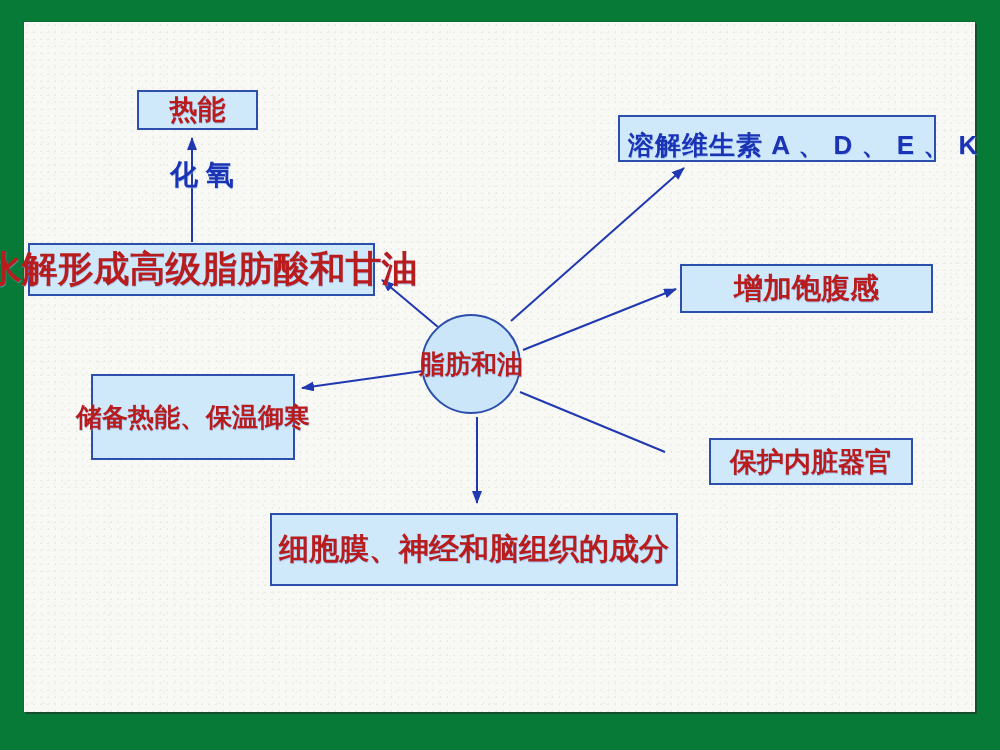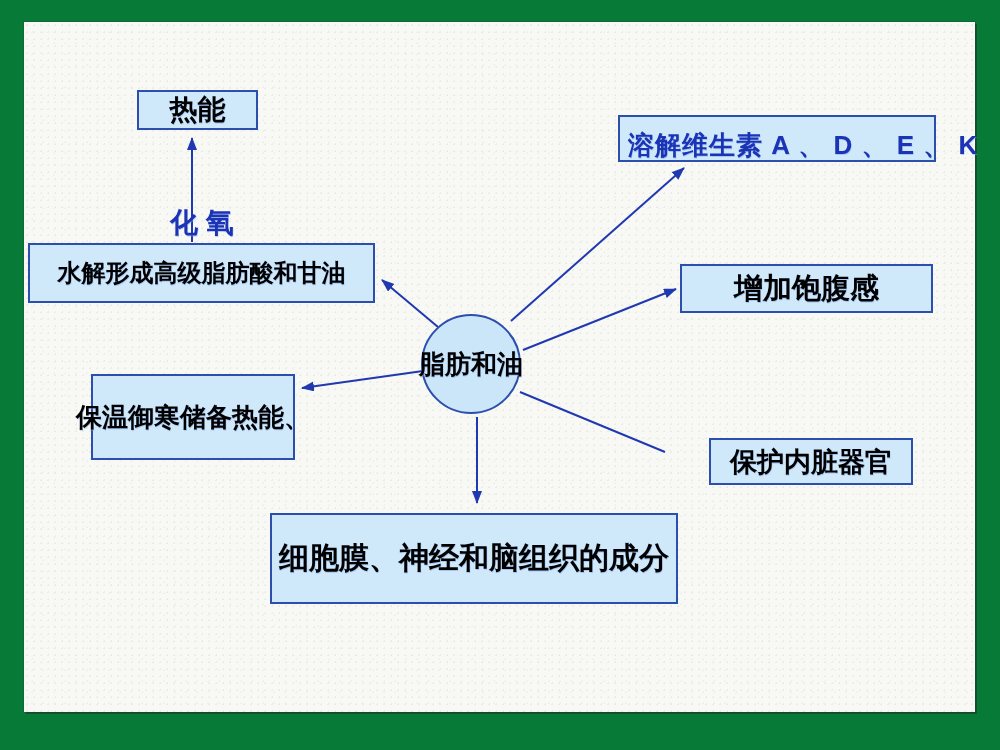--- a/index.html
+++ b/index.html
@@ -23,58 +23,57 @@
       radial-gradient(#efefeb 1px, transparent 1px);
     background-size:7px 7px, 11px 11px;
     background-position:0 0, 3px 5px;
     box-shadow:2px 2px 0 rgba(35,45,40,0.55);
     outline:1px solid rgba(30,60,45,0.25);
   }
   .node{
     position:absolute;
     background:#cfe9fb;
     border:2px solid #2c4fae;
-    color:#000000;
+    color:#b91c1c;
     font-weight:bold;
     display:flex;
     align-items:center;
     justify-content:center;
     text-align:center;
     box-sizing:border-box;
     white-space:nowrap;
     text-shadow:0.5px 0.5px 0 rgba(130,170,235,0.55);
   }
   .node.multiline{flex-direction:row;line-height:1.25;}
   
   .n-heat      {left:137px;top:90px; width:121px;height:40px;font-size:28px;}
-  .n-hydro     {left:28px; top:243px;width:347px;height:60px;font-size:24px;font-family:Liberation Mono, monospace;}
+  .n-hydro     {left:28px; top:243px;width:347px;height:53px;font-size:36px;font-family:Liberation Mono, monospace;}
   .n-vitamins-rect{left:618px;top:115px;width:318px;height:47px;}
   .n-vitamins-label{
     position:absolute;left:628px;top:115px;height:61px;
     display:flex;align-items:center;
     color:#1b33b5;font-weight:bold;font-size:26px;white-space:nowrap;
     text-shadow:0.5px 0.5px 0 rgba(130,170,235,0.55);
     letter-spacing:1px;
   }
   .n-satiety   {left:680px;top:264px;width:253px;height:49px;font-size:29px;}
   .n-organs    {left:665px;top:438px;width:204px;height:47px;font-size:27px;margin-left:44px;}
   .n-storage   {left:91px; top:374px;width:204px;height:86px;font-size:26px;}
-  .n-membrane  {left:270px;top:513px;width:408px;height:91px;font-size:30px;}
+  .n-membrane  {left:270px;top:513px;width:408px;height:73px;font-size:30px;}
   .n-circle{
     left:421px;top:314px;width:100px;height:100px;
     border-radius:50%;
     background:#cbe6f8;
     font-size:26px;line-height:1.3;
     border-width:2.5px;
   }
   .floating-label{
     position:absolute;
     color:#1b33b5;font-weight:bold;font-size:28px;white-space:nowrap;
     text-shadow:0.5px 0.5px 0 rgba(130,170,235,0.55);
-    margin-top:48px;
   }
   .l-oxidation{left:170px;top:156px;}
   svg.connectors{
     position:absolute;left:0;top:0;width:1000px;height:750px;
     pointer-events:none;
   }
   svg.connectors line{stroke:#2038b0;stroke-width:2;}
 </style>
 </head>
 <body>
@@ -104,22 +103,22 @@
   <div class="node n-hydro">水解形成高级脂肪酸和甘油</div>
 
   <div class="node n-vitamins-rect"></div>
   <div class="n-vitamins-label">溶解维生素 A 、 D 、 E 、 K</div>
 
   <div class="node n-satiety">增加饱腹感</div>
 
   <div class="node n-organs">保护内脏器官</div>
 
   <div class="node n-storage multiline">
+    <span>储备热能、</span>
     <span>保温御寒</span>
-    <span>储备热能、</span>
   </div>
 
   <div class="node n-membrane">细胞膜、神经和脑组织的成分</div>
 
   <div class="node n-circle multiline">
     <span>脂肪</span>
     <span>和油</span>
   </div>
 </div>
 

